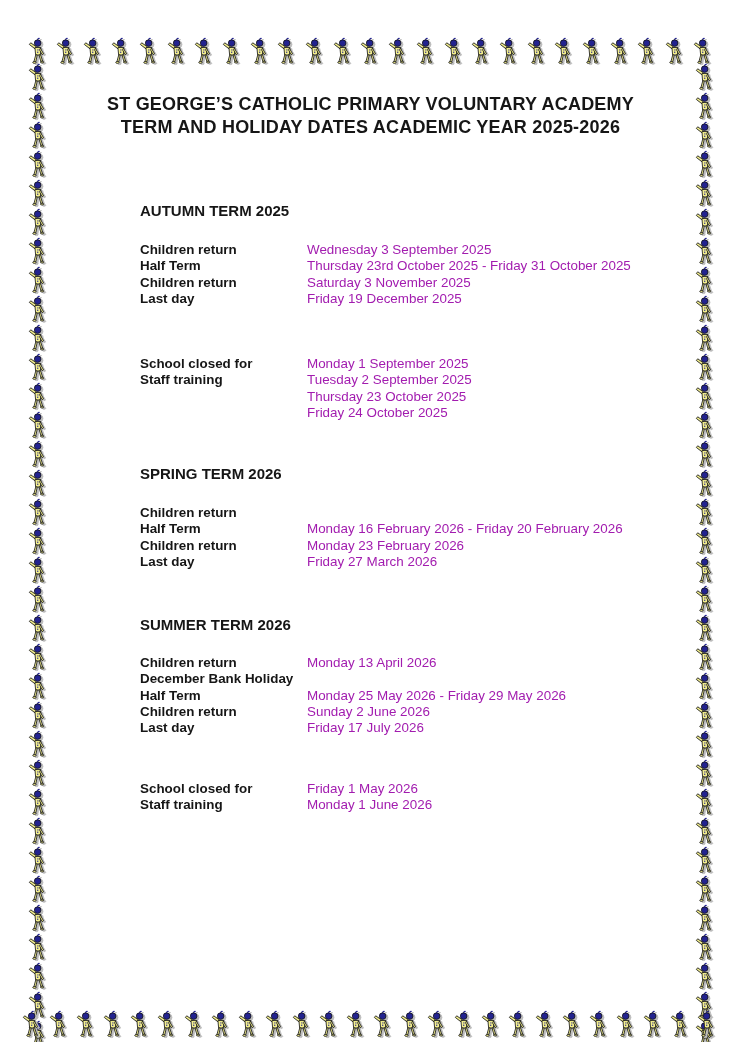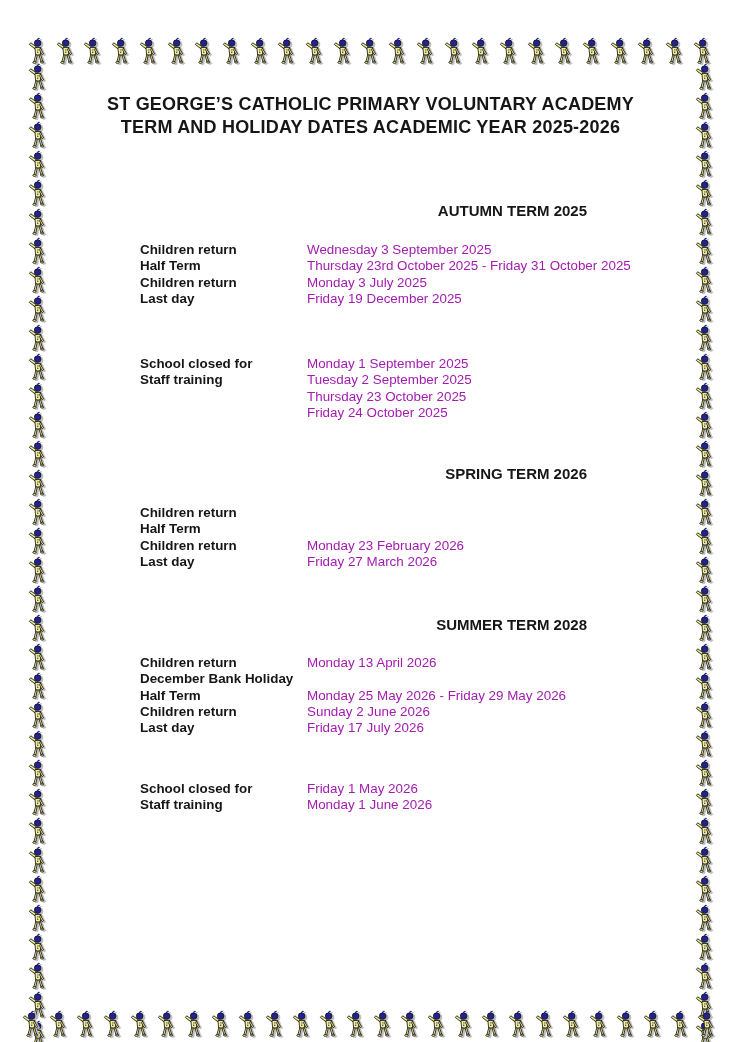--- a/index.html
+++ b/index.html
@@ -23,21 +23,21 @@
   .strip-right {left:695px;top:47px;width:23px;height:942px;}
   .fig{width:22px;height:29px;display:block;flex:0 0 auto;}
   
   .doc-title{
     position:absolute;top:77px;left:0;width:741px;
     text-align:center;font-weight:bold;font-size:18px;line-height:23px;
     letter-spacing:0.2px;color:#161616;
   }
   .section-heading{
     position:absolute;left:140px;width:447px;
-    text-align:right;font-weight:bold;font-size:15px;line-height:18px;
+    text-align:left;font-weight:bold;font-size:15px;line-height:18px;
     color:#161616;white-space:nowrap;
   }
   .block{
     position:absolute;left:140px;width:447px;
     font-size:13.4px;line-height:16.3px;
   }
   .row{display:grid;grid-template-columns:167px 1fr;white-space:nowrap;}
   .lbl{font-weight:bold;color:#161616;}
   .val{color:#a21caf;}
   .h-autumn{top:186px;}
@@ -580,21 +580,21 @@
     <div class="row">
         <span class="lbl">Children return</span>
         <span class="val">Wednesday 3 September 2025</span>
       </div>
     <div class="row">
         <span class="lbl">Half Term</span>
         <span class="val">Thursday 23rd October 2025 - Friday 31 October 2025</span>
       </div>
     <div class="row">
         <span class="lbl">Children return</span>
-        <span class="val">Monday 3 July 2025</span>
+        <span class="val">Saturday 3 November 2025</span>
       </div>
     <div class="row">
         <span class="lbl">Last day</span>
         <span class="val">Friday 19 December 2025</span>
       </div>
   </div>
   <div class="block b-closed1">
     <div class="row">
         <span class="lbl">School closed for</span>
         <span class="val">Monday 1 September 2025</span>
@@ -613,32 +613,33 @@
       </div>
   </div>
 
   <div class="section-heading h-spring">SPRING TERM 2026</div>
   <div class="block b-spring">
     <div class="row">
         <span class="lbl">Children return</span>
       </div>
     <div class="row">
         <span class="lbl">Half Term</span>
+        <span class="val">Monday 16 February 2026 - Friday 20 February 2026</span>
       </div>
     <div class="row">
         <span class="lbl">Children return</span>
         <span class="val">Monday 23 February 2026</span>
       </div>
     <div class="row">
         <span class="lbl">Last day</span>
         <span class="val">Friday 27 March 2026</span>
       </div>
   </div>
 
-  <div class="section-heading h-summer">SUMMER TERM 2028</div>
+  <div class="section-heading h-summer">SUMMER TERM 2026</div>
   <div class="block b-summer">
     <div class="row">
         <span class="lbl">Children return</span>
         <span class="val">Monday 13 April 2026</span>
       </div>
     <div class="row">
         <span class="lbl">December Bank Holiday</span>
       </div>
     <div class="row">
         <span class="lbl">Half Term</span>

